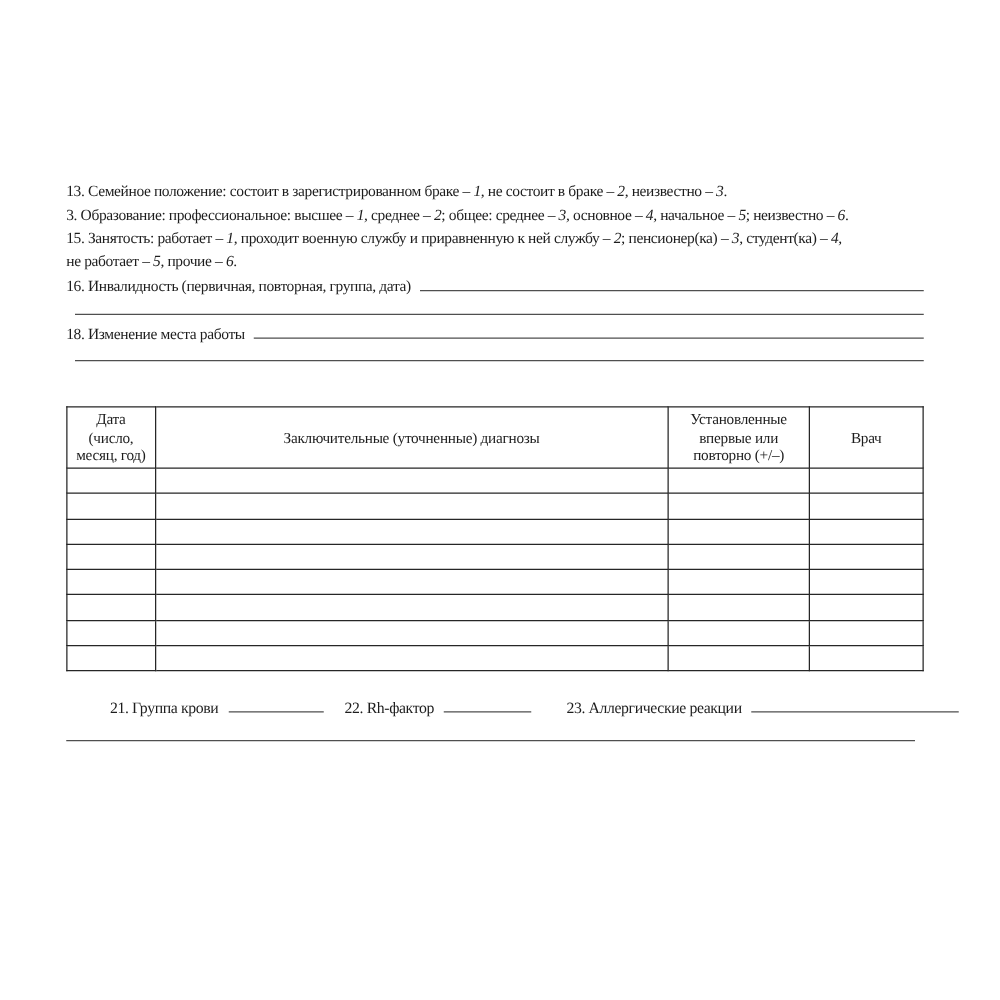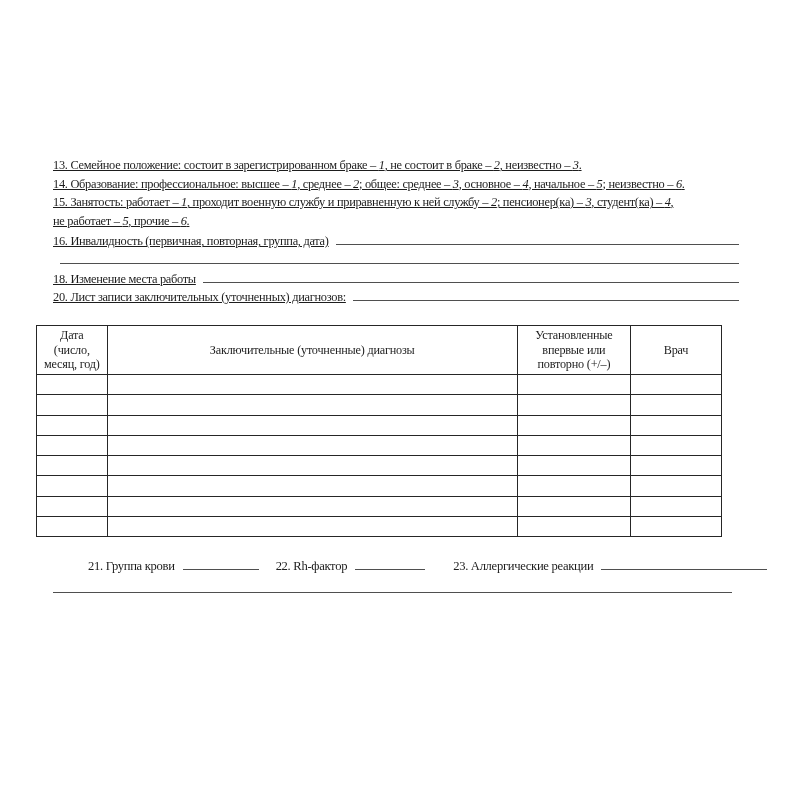--- a/index.html
+++ b/index.html
@@ -14,21 +14,21 @@
     background:var(--bg);
     font-family:"Liberation Serif", serif;
     color:var(--ink);
     position:relative;
     overflow:hidden;
   }
   .page{position:absolute;left:0;top:0;width:800px;height:800px;}
 
   
   .content{
-    position:absolute;left:53px;top:156px;width:686px;text-decoration:underline;
+    position:absolute;left:53px;top:144px;width:686px;
   }
   .line{
     display:flex;
     align-items:baseline;
     font-size:12.4px;
     line-height:18.6px;
     height:18.6px;
     letter-spacing:-0.3px;
     white-space:nowrap;
   }
@@ -37,21 +37,21 @@
   .blank-fill{
     flex:1 1 auto;
     margin-left:7px;
     border-bottom:1px solid var(--rule);
     height:14px;
     min-width:20px;
   }
 
   
   table.diag{
-    position:absolute;left:36px;top:325px;width:686px;
+    position:absolute;left:53px;top:325px;width:686px;
     border-collapse:collapse;
     table-layout:fixed;
   }
   table.diag th, table.diag td{
     border:1px solid var(--border);
     padding:0;
   }
   table.diag thead th{
     font-weight:normal;
     font-size:12.2px;
@@ -106,21 +106,21 @@
   <div class="line">
         <span>13. Семейное положение: состоит в зарегистрированном браке – </span>
         <span class="it">1</span>
         <span>, не состоит в браке – </span>
         <span class="it">2</span>
         <span>, неизвестно – </span>
         <span class="it">3</span>
         <span>.</span>
       </div>
       <div class="line">
-        <span>14. Образование: профессиональное: высшее – </span>
+        <span>3. Образование: профессиональное: высшее – </span>
         <span class="it">1</span>
         <span>, среднее – </span>
         <span class="it">2</span>
         <span>; общее: среднее – </span>
         <span class="it">3</span>
         <span>, основное – </span>
         <span class="it">4</span>
         <span>, начальное – </span>
         <span class="it">5</span>
         <span>; неизвестно – </span>
@@ -150,21 +150,20 @@
         <span class="blank-fill"></span>
       </div>
       <div class="line">
         <span class="blank-fill"></span>
       </div>
       <div class="line">
         <span>18. Изменение места работы</span>
         <span class="blank-fill"></span>
       </div>
       <div class="line">
-        <span>20. Лист записи заключительных (уточненных) диагнозов:</span>
         <span class="blank-fill"></span>
       </div>
     </div>
 
   <table class="diag">
     <colgroup>
       <col class="c0">
         <col class="c1">
         <col class="c2">
         <col class="c3">

